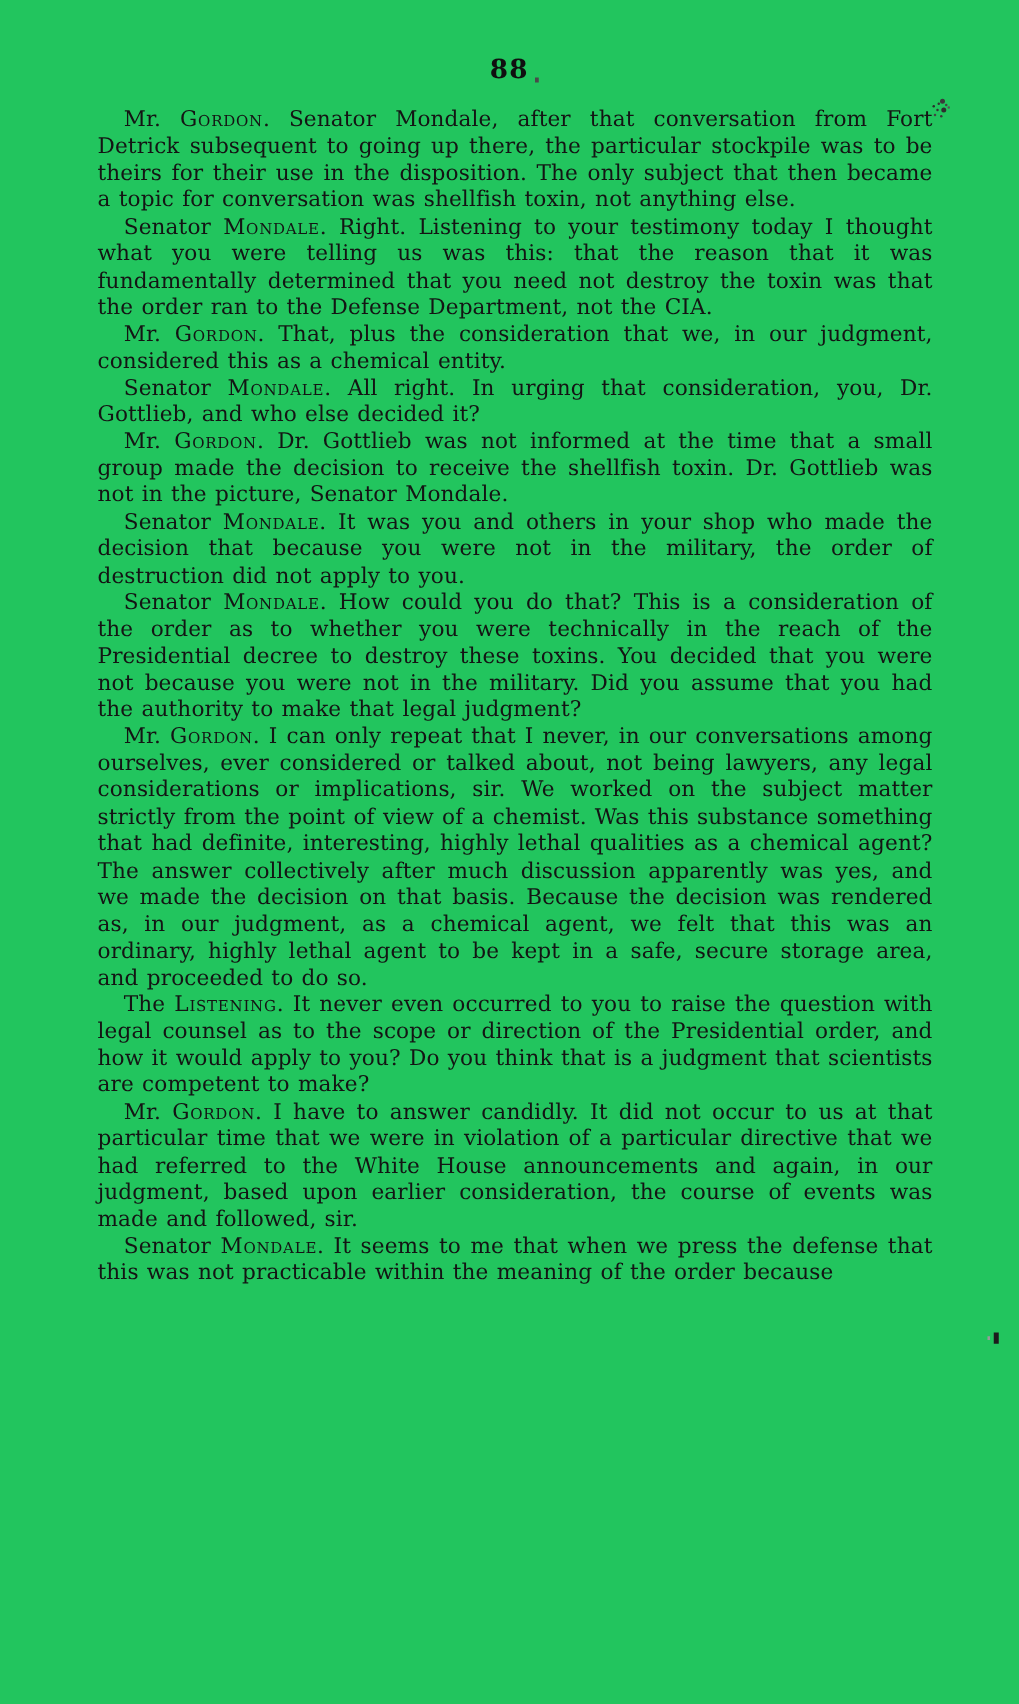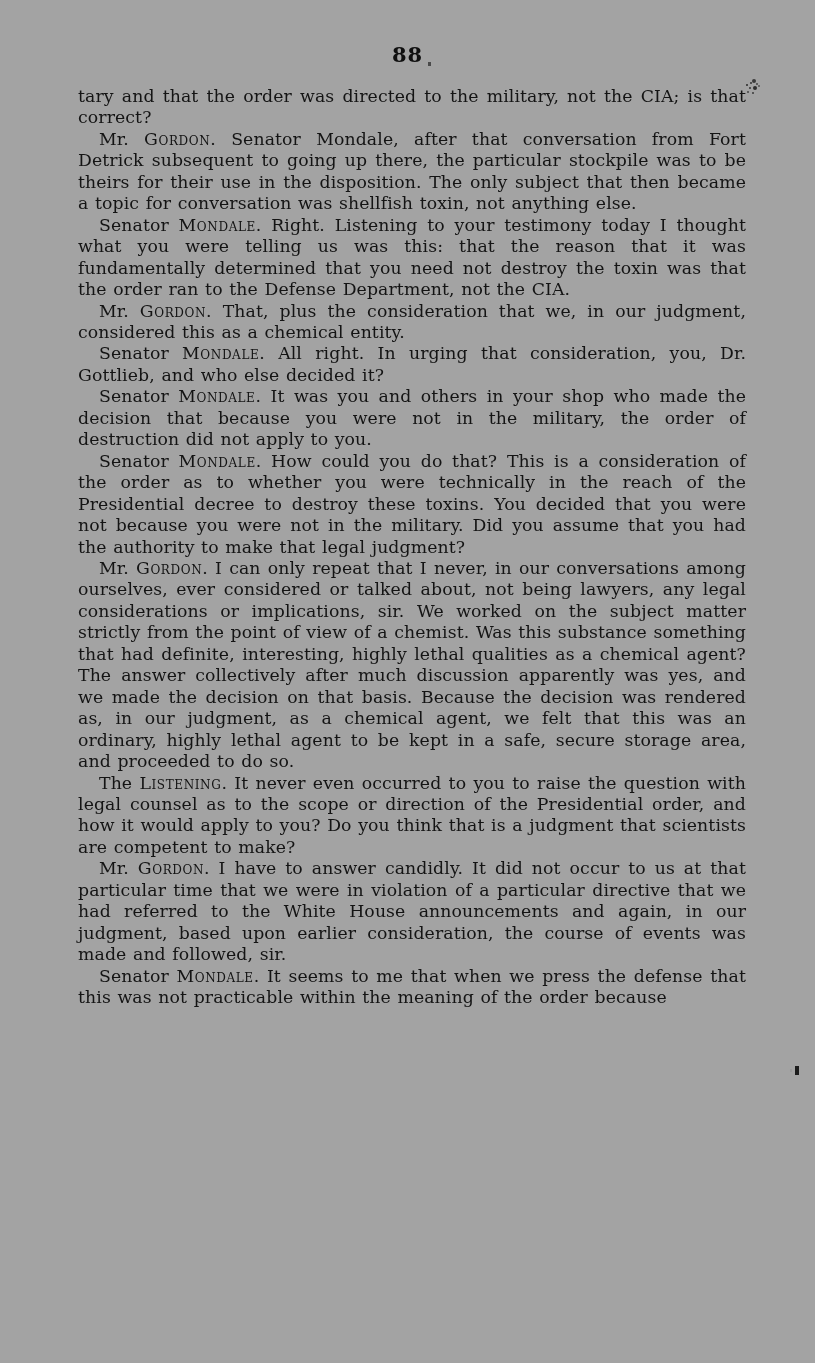--- a/index.html
+++ b/index.html
@@ -11,21 +11,21 @@
     width: 815px;
     height: 1363px;
     position: relative;
     overflow: hidden;
     font-family: "DejaVu Serif", "Liberation Serif", serif;
     color: #141414;
   }
   .page {
     position: absolute;
     inset: 0;
-    background: #a3a3a3;
+    background: #22c55e;
   }
   .page-number {
     position: absolute;
     top: 42px;
     left: 0;
     width: 100%;
     text-align: center;
     font-size: 21px;
     font-weight: 600;
     letter-spacing: 1px;
@@ -102,25 +102,25 @@
 <body>
 
 <div class="page">
   <div class="page-number">88</div>
 
   <div class="pagenum-dot"></div>
   <div class="smudge"></div>
   <div class="edge-mark"></div>
 
   <div class="transcript" id="transcript">
-      <p>tary and that the order was directed to the military, not the CIA; is that correct?</p>
       <p class="indent">Mr. <span class="speaker-name">Gordon</span>. Senator Mondale, after that conversation from Fort Detrick subsequent to going up there, the particular stockpile was to be theirs for their use in the disposition. The only subject that then became a topic for conversation was shellfish toxin, not anything else.</p>
       <p class="indent">Senator <span class="speaker-name">Mondale</span>. Right. Listening to your testimony today I thought what you were telling us was this: that the reason that it was fundamentally determined that you need not destroy the toxin was that the order ran to the Defense Department, not the CIA.</p>
       <p class="indent">Mr. <span class="speaker-name">Gordon</span>. That, plus the consideration that we, in our judgment, considered this as a chemical entity.</p>
       <p class="indent">Senator <span class="speaker-name">Mondale</span>. All right. In urging that consideration, you, Dr. Gottlieb, and who else decided it?</p>
+      <p class="indent">Mr. <span class="speaker-name">Gordon</span>. Dr. Gottlieb was not informed at the time that a small group made the decision to receive the shellfish toxin. Dr. Gottlieb was not in the picture, Senator Mondale.</p>
       <p class="indent">Senator <span class="speaker-name">Mondale</span>. It was you and others in your shop who made the decision that because you were not in the military, the order of destruction did not apply to you.</p>
       <p class="indent">Senator <span class="speaker-name">Mondale</span>. How could you do that? This is a consideration of the order as to whether you were technically in the reach of the Presidential decree to destroy these toxins. You decided that you were not because you were not in the military. Did you assume that you had the authority to make that legal judgment?</p>
       <p class="indent">Mr. <span class="speaker-name">Gordon</span>. I can only repeat that I never, in our conversations among ourselves, ever considered or talked about, not being lawyers, any legal considerations or implications, sir. We worked on the subject matter strictly from the point of view of a chemist. Was this substance something that had definite, interesting, highly lethal qualities as a chemical agent? The answer collectively after much discussion apparently was yes, and we made the decision on that basis. Because the decision was rendered as, in our judgment, as a chemical agent, we felt that this was an ordinary, highly lethal agent to be kept in a safe, secure storage area, and proceeded to do so.</p>
       <p class="indent">The <span class="speaker-name">Listening</span>. It never even occurred to you to raise the question with legal counsel as to the scope or direction of the Presidential order, and how it would apply to you? Do you think that is a judgment that scientists are competent to make?</p>
       <p class="indent">Mr. <span class="speaker-name">Gordon</span>. I have to answer candidly. It did not occur to us at that particular time that we were in violation of a particular directive that we had referred to the White House announcements and again, in our judgment, based upon earlier consideration, the course of events was made and followed, sir.</p>
       <p class="indent">Senator <span class="speaker-name">Mondale</span>. It seems to me that when we press the defense that this was not practicable within the meaning of the order because</p>
     </div>
 </div>
 
 </body></html>

